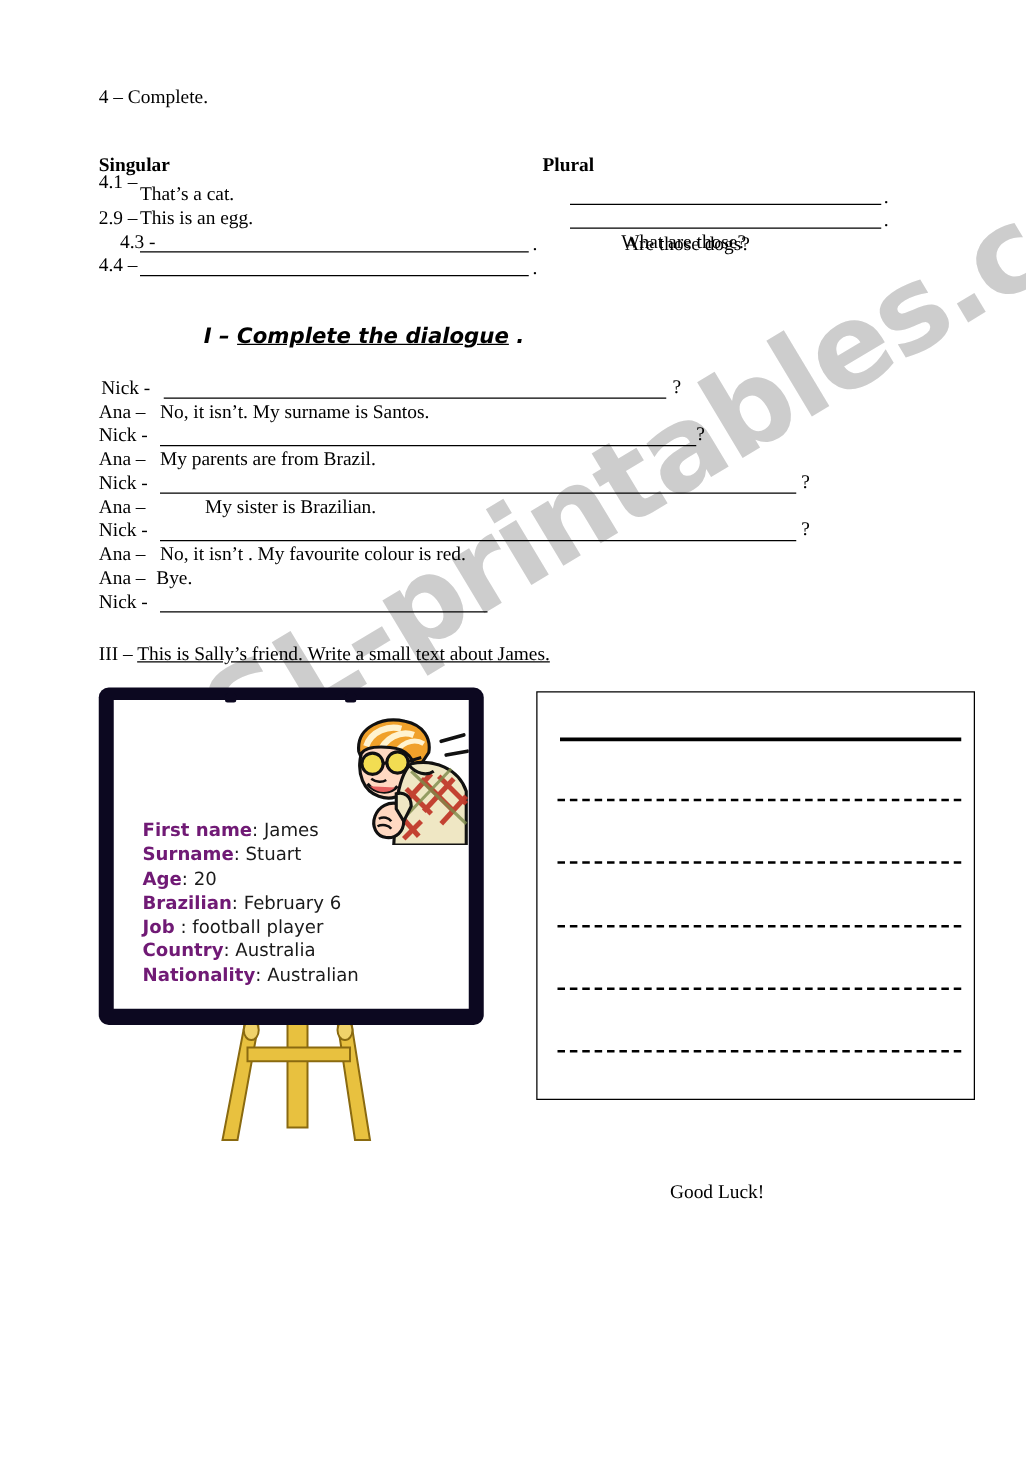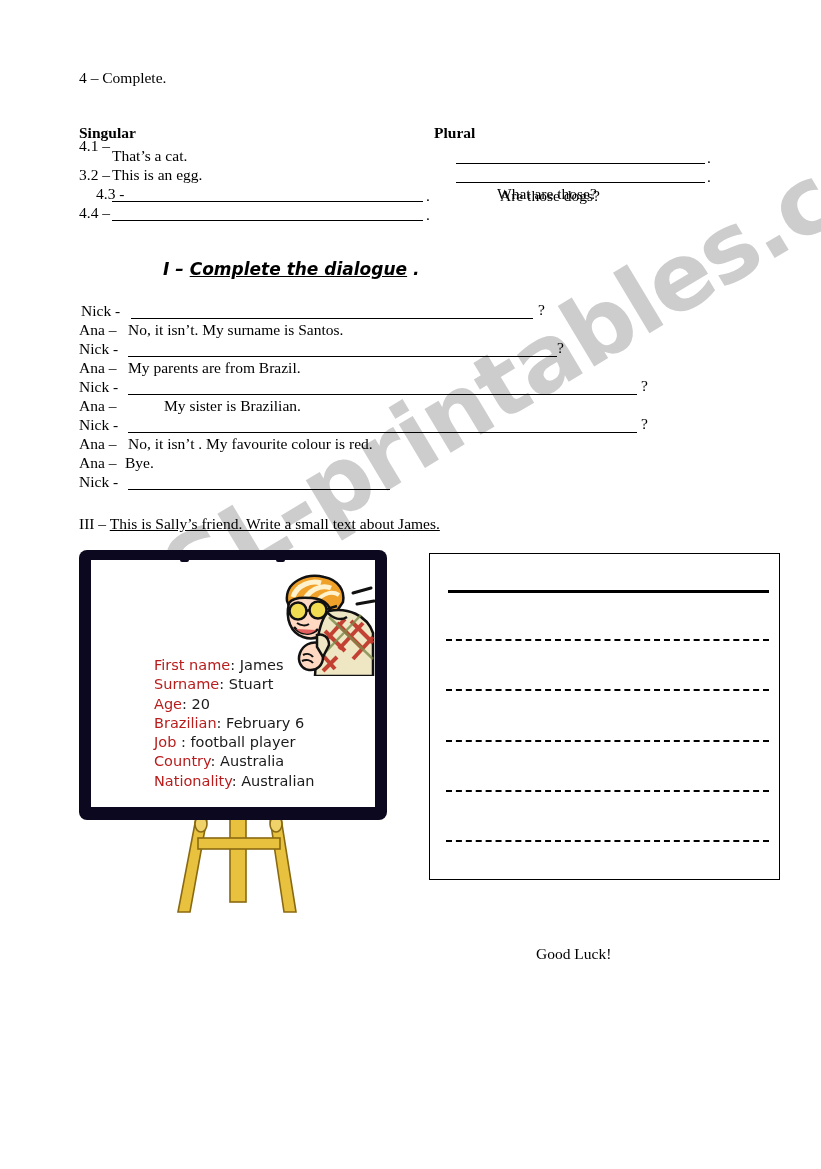--- a/index.html
+++ b/index.html
@@ -112,21 +112,21 @@
   .id-list {
     position: absolute;
     left: 23px;
     top: 96px;
     font-family: "DejaVu Sans", "Liberation Sans", sans-serif;
     font-size: 14.5px;
     line-height: 19.3px;
     color: #1a1a1a;
     z-index: 3;
   }
-  .id-list .k { font-weight: normal; color: #b91c1c; margin-left: 40px; }
+  .id-list .k { font-weight: bold; color: #701a75; }
   .id-row { white-space: nowrap; }
 
   
   .cartoon {
     position: absolute;
     left: 176px;
     top: 11px;
     width: 108px;
     height: 105px;
     z-index: 2;
@@ -185,21 +185,21 @@
   <div class="t" style="left:79px; top:68px;">4 – Complete.</div>
 
   <div class="t bold" style="left:79px; top:123px;">Singular</div>
   <div class="t bold" style="left:434px; top:123px;">Plural</div>
 
   <div class="t" style="left:79px; top:136px;">4.1 –</div>
   <div class="t" style="left:112px; top:146px;">That’s a cat.</div>
   <div class="rule" style="left:456px; top:163px; width:249px;"></div>
   <div class="t" style="left:707px; top:148px;">.</div>
 
-  <div class="t" style="left:79px; top:165px;">3.2 –</div>
+  <div class="t" style="left:79px; top:165px;">2.9 –</div>
   <div class="t" style="left:112px; top:165px;">This is an egg.</div>
   <div class="rule" style="left:456px; top:182px; width:249px;"></div>
   <div class="t" style="left:707px; top:167px;">.</div>
 
   <div class="t" style="left:96px; top:184px;text-align:right;">4.3 -</div>
   <div class="rule" style="left:112px; top:201px; width:311px;"></div>
   <div class="t" style="left:426px; top:186px;">.</div>
   <div class="t" style="left:497px; top:184px;">What are those?</div>
 
   <div class="t" style="left:79px; top:203px;text-align:right;">4.4 –</div>

